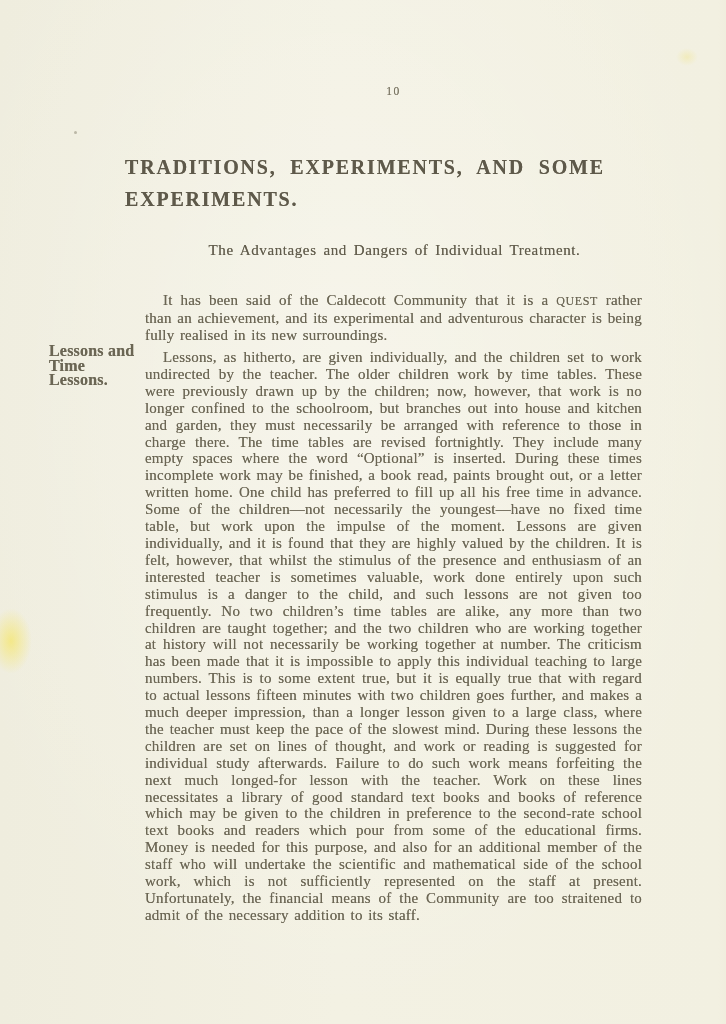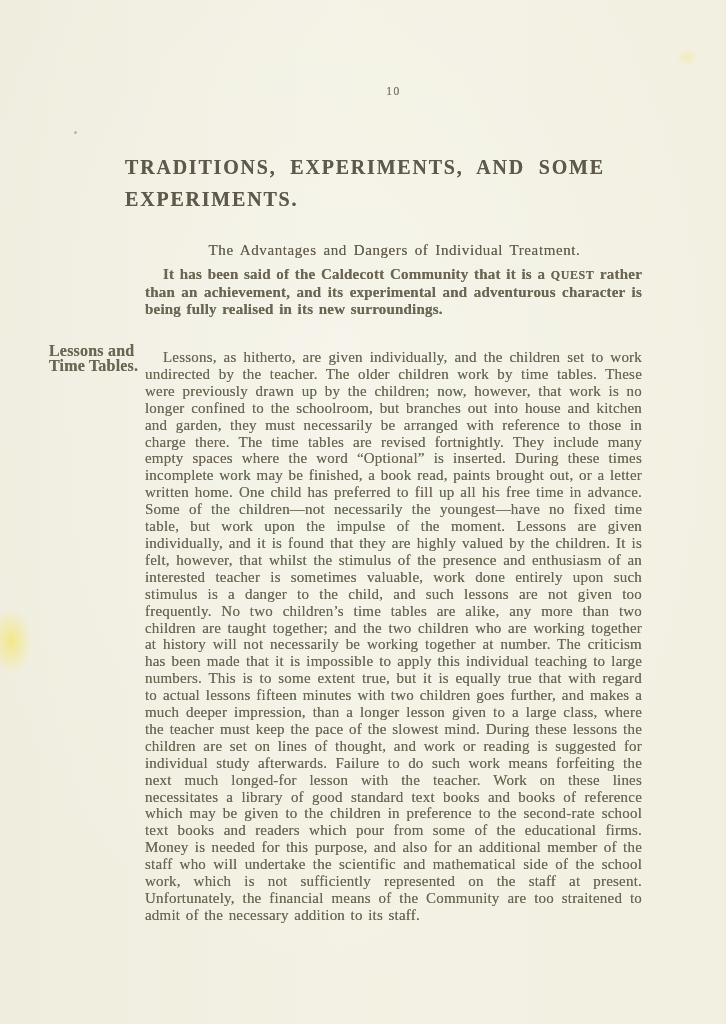--- a/index.html
+++ b/index.html
@@ -66,21 +66,21 @@
     left: 145px;
     width: 497px;
     margin: 0;
     text-align: justify;
     text-indent: 18px;
     font-size: 15px;
     line-height: 16.9px;
     letter-spacing: 0.2px;
     word-spacing: 1.6px;
   }
-  .par-intro { top: 266px; font-weight: bold; }
+  .par-intro { top: 292px; }
   .par-body  { top: 349px; }
   .smallcaps-word {
     font-size: 12px;
     letter-spacing: 0.6px;
   }
   .margin-note {
     position: absolute;
     top: 344px;
     left: 49px;
     width: 94px;
@@ -145,21 +145,21 @@
 
   <h1 class="chapter-title ink">
     <span class="line">TRADITIONS, EXPERIMENTS, AND SOME</span>
     <span class="line">EXPERIMENTS.</span>
   </h1>
 
   <h2 class="section-subtitle ink">The Advantages and Dangers of Individual Treatment.</h2>
 
   <aside class="margin-note ink">
     <span class="line">Lessons and</span>
-    <span class="line">Time Tables.</span>
+    <span class="line">Time Lessons.</span>
   </aside>
 
   <p class="body-par par-intro ink"><span>It has been said of the Caldecott Community that it is a </span><span class="smallcaps-word">QUEST</span><span> rather than an achievement, and its experimental and adventurous character is being fully realised in its new surroundings.</span></p>
 
   <p class="body-par par-body ink">Lessons, as hitherto, are given individually, and the children set to work undirected by the teacher. The older children work by time tables. These were previously drawn up by the children; now, however, that work is no longer confined to the schoolroom, but branches out into house and kitchen and garden, they must necessarily be arranged with reference to those in charge there. The time tables are revised fortnightly. They include many empty spaces where the word “Optional” is inserted. During these times incomplete work may be finished, a book read, paints brought out, or a letter written home. One child has preferred to fill up all his free time in advance. Some of the children—not necessarily the youngest—have no fixed time table, but work upon the impulse of the moment. Lessons are given individually, and it is found that they are highly valued by the children. It is felt, however, that whilst the stimulus of the presence and enthusiasm of an interested teacher is sometimes valuable, work done entirely upon such stimulus is a danger to the child, and such lessons are not given too frequently. No two children’s time tables are alike, any more than two children are taught together; and the two children who are working together at history will not necessarily be working together at number. The criticism has been made that it is impossible to apply this individual teaching to large numbers. This is to some extent true, but it is equally true that with regard to actual lessons fifteen minutes with two children goes further, and makes a much deeper impression, than a longer lesson given to a large class, where the teacher must keep the pace of the slowest mind. During these lessons the children are set on lines of thought, and work or reading is suggested for individual study afterwards. Failure to do such work means forfeiting the next much longed-for lesson with the teacher. Work on these lines necessitates a library of good standard text books and books of reference which may be given to the children in preference to the second-rate school text books and readers which pour from some of the educational firms. Money is needed for this purpose, and also for an additional member of the staff who will undertake the scientific and mathematical side of the school work, which is not sufficiently represented on the staff at present. Unfortunately, the financial means of the Community are too straitened to admit of the necessary addition to its staff.</p>
 
   <div class="page-edge-line"></div>
   <div class="edge-notch n1"></div>
   <div class="edge-notch n2"></div>
   <div class="paper-stain"></div>

